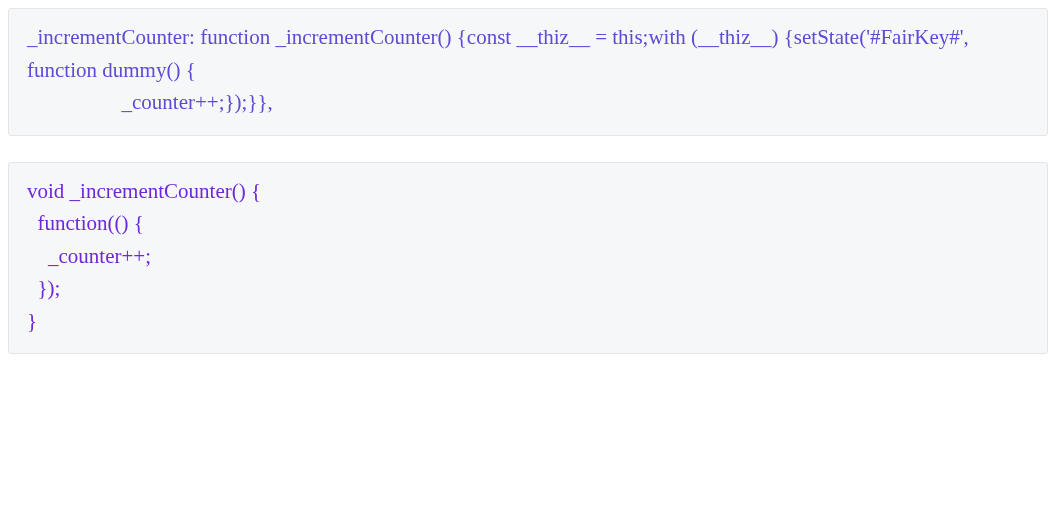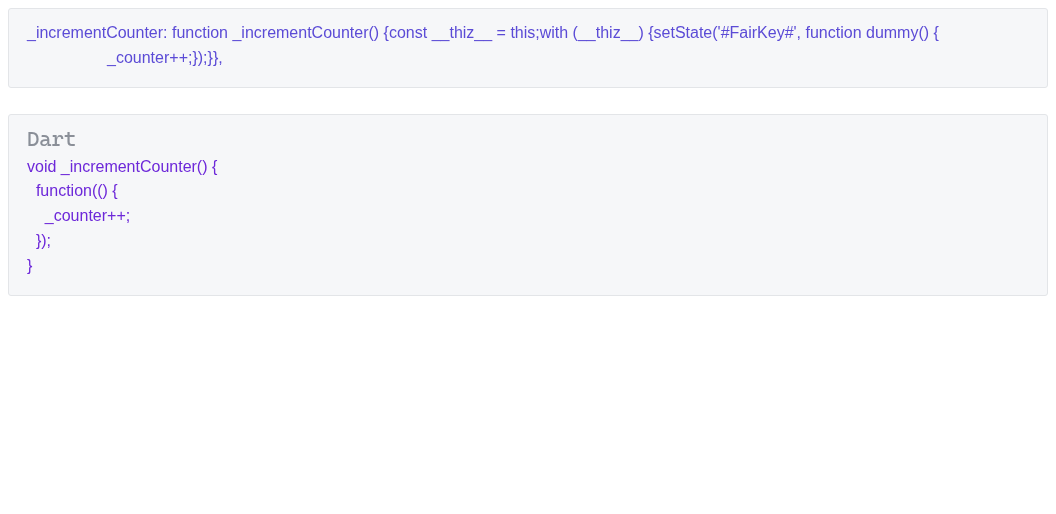--- a/index.html
+++ b/index.html
@@ -16,37 +16,36 @@
     margin-bottom: 26px;
   }
   .lang-label {
     color: #8a8f98;
     font-size: 21px;
     margin-bottom: 4px;
     font-family: ui-monospace, "SF Mono", "Cascadia Code", "Consolas", monospace;
   }
   pre.code {
     margin: 0;
-    font-size: 16px;
+    font-size: 21px;
     line-height: 1.55;
     white-space: pre-wrap;
     word-break: break-word;
-    font-family: Liberation Sans, sans-serif;
+    font-family: Liberation Serif, serif;
   }
   .purple { color: #5b4bd6; }
   .plain { color: #6d28d9; }
 </style>
 </head>
 <body>
 
 <div class="code-block">
   <pre class="code"><span class="purple">_incrementCounter: function _incrementCounter() {const __thiz__ = this;with (__thiz__) {setState('#FairKey#', function dummy() {</span>
 <span class="purple">                  _counter++;});}},</span></pre>
 </div>
 
 <div class="code-block">
-  <div class="lang-label">Dart</div>
   <pre class="code"><span class="plain">void _incrementCounter() {</span>
 <span class="plain">  function(() {</span>
 <span class="plain">    _counter++;</span>
 <span class="plain">  });</span>
 <span class="plain">}</span></pre>
 </div>
 
 </body></html>

